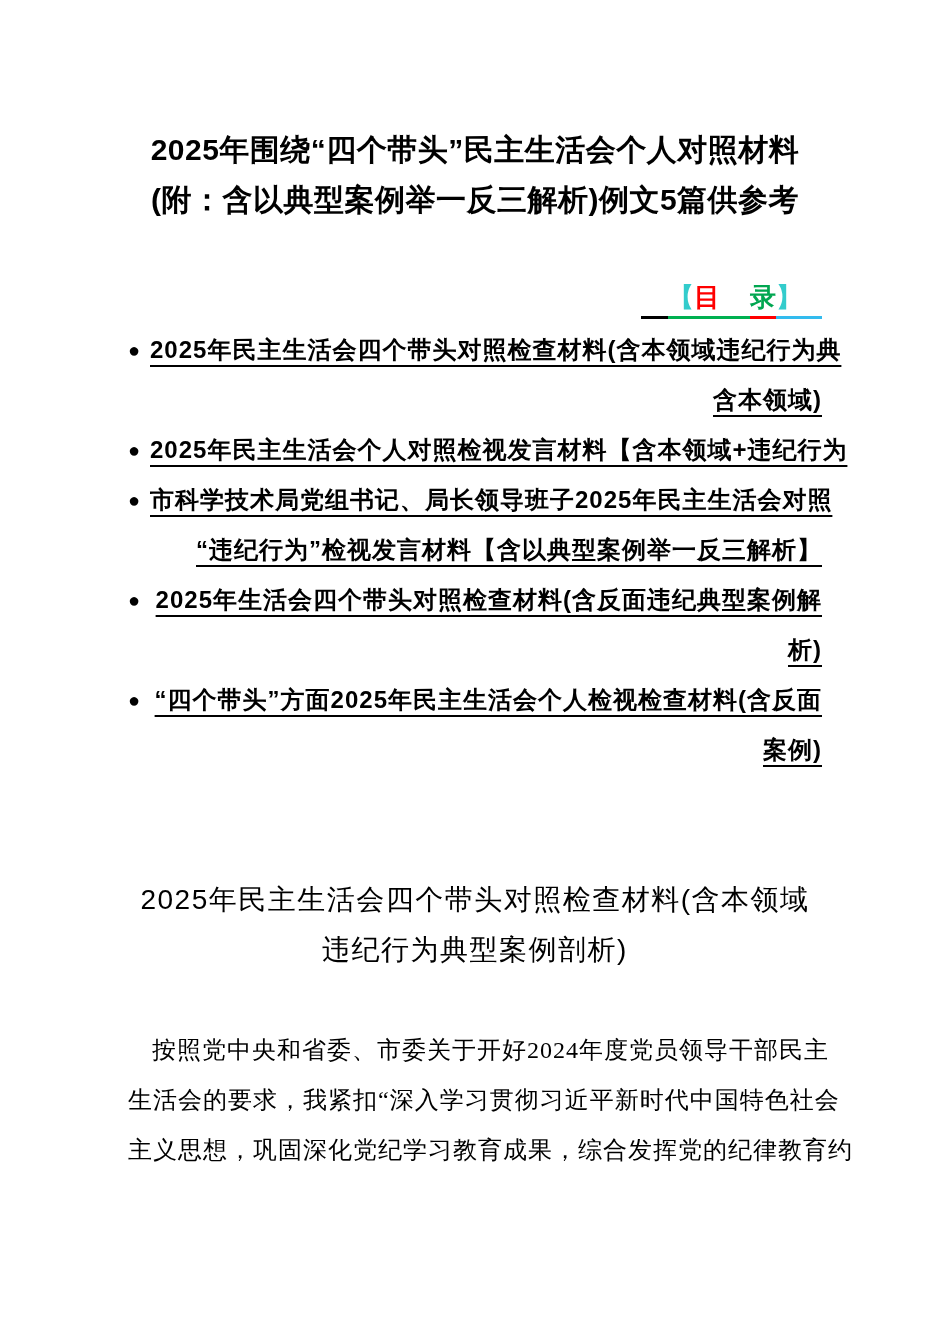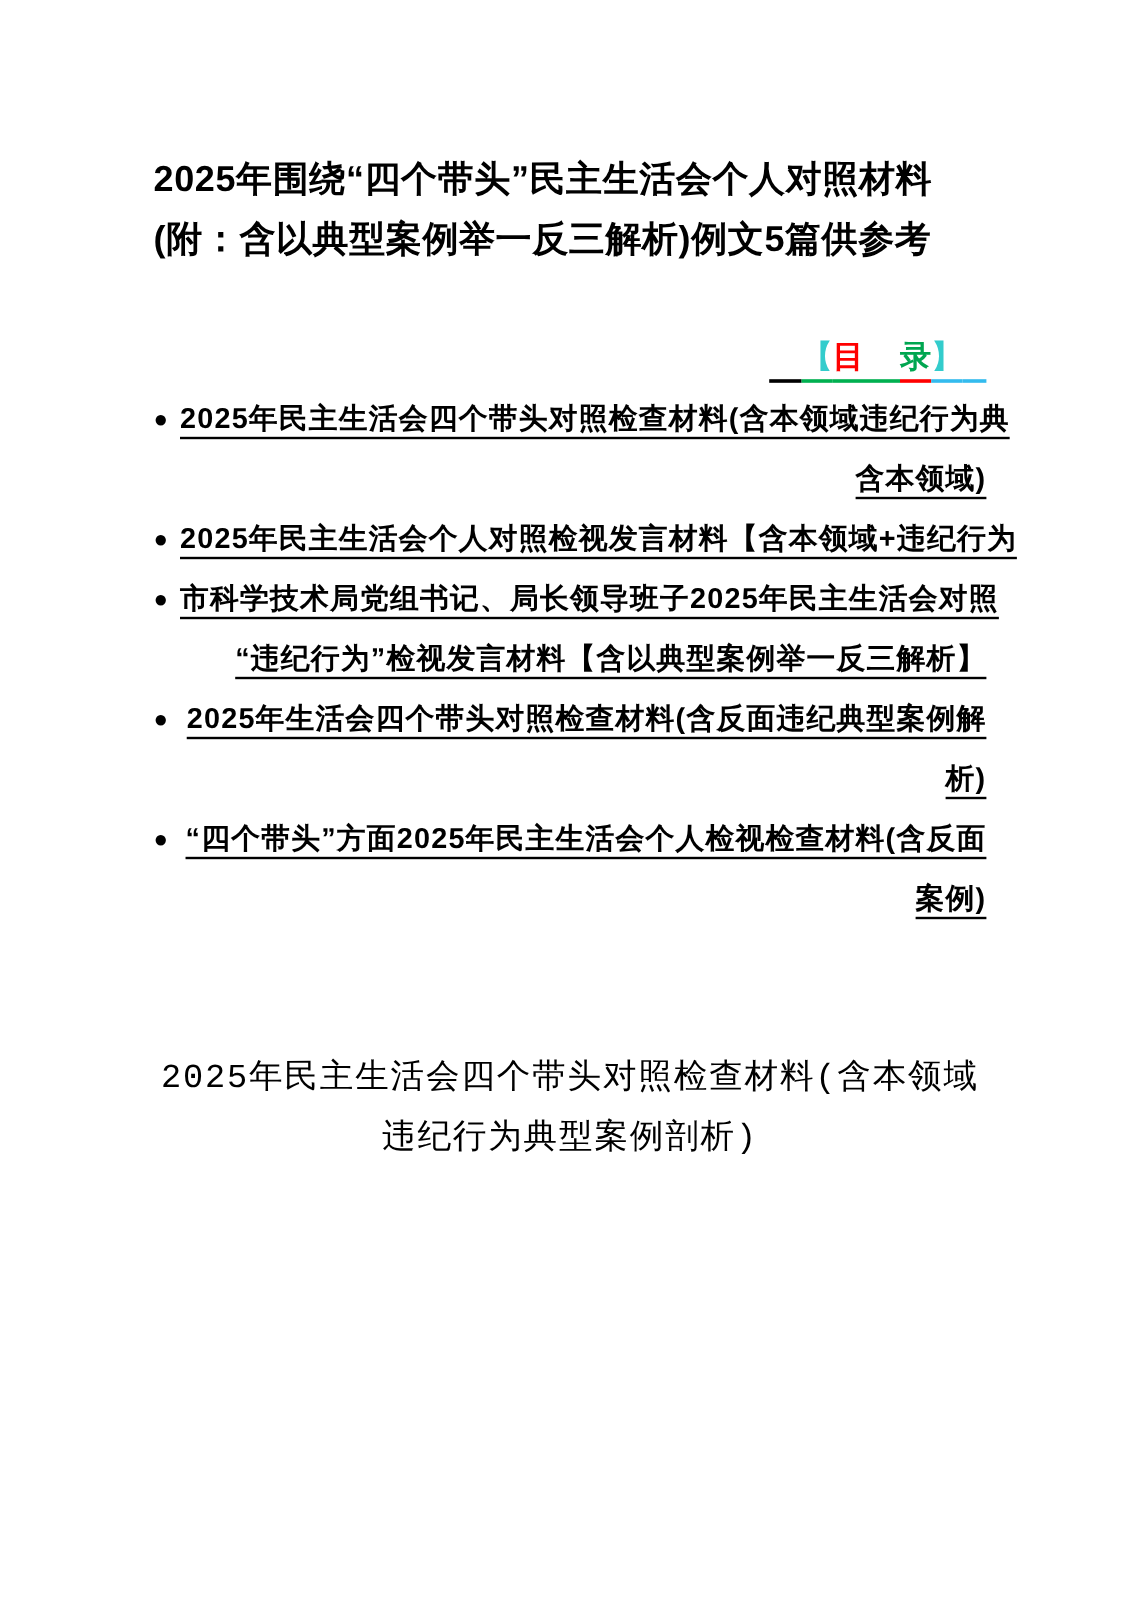--- a/index.html
+++ b/index.html
@@ -19,21 +19,21 @@
     color: #000000;
   }
   
   .title {
     margin: 0;
     padding-top: 125px;
     font-family: "Liberation Sans", sans-serif;
     font-weight: bold;
     font-size: 30px;
     line-height: 50px;
-    text-align: left;
+    text-align: center;
     letter-spacing: 0.5px;
     color: #000000;
   }
   .title-line { white-space: nowrap; }
 
   
   .toc-heading {
     margin-top: 50px;
     height: 50px;
     line-height: 50px;
@@ -83,21 +83,21 @@
     text-decoration: underline;
     text-decoration-thickness: 2px;
     text-underline-offset: 7px;
     white-space: nowrap;
     text-align: right;
   }
 
   
   .section-heading {
     margin: 100px 0 0 0;
-    font-family: Liberation Mono, monospace;
+    font-family: Liberation Sans, sans-serif;
     font-weight: normal;
     font-size: 28px;
     line-height: 50px;
     text-align: center;
     letter-spacing: 1.5px;
   }
   .section-heading div { white-space: nowrap; }
 
   
   .body-para {
@@ -149,14 +149,19 @@
       <span class="toc-line">“四个带头”方面2025年民主生活会个人检视检查材料(含反面</span>
       <span class="toc-line">案例)</span>
     </li>
   </ul>
 
   <h2 class="section-heading">
     <div>2025年民主生活会四个带头对照检查材料(含本领域</div>
     <div>违纪行为典型案例剖析)</div>
   </h2>
 
+  <div class="body-para">
+    <div class="body-line first">按照党中央和省委、市委关于开好2024年度党员领导干部民主</div>
+    <div class="body-line">生活会的要求，我紧扣“深入学习贯彻习近平新时代中国特色社会</div>
+    <div class="body-line">主义思想，巩固深化党纪学习教育成果，综合发挥党的纪律教育约</div>
+  </div>
 
 </div>
 
 </body></html>

